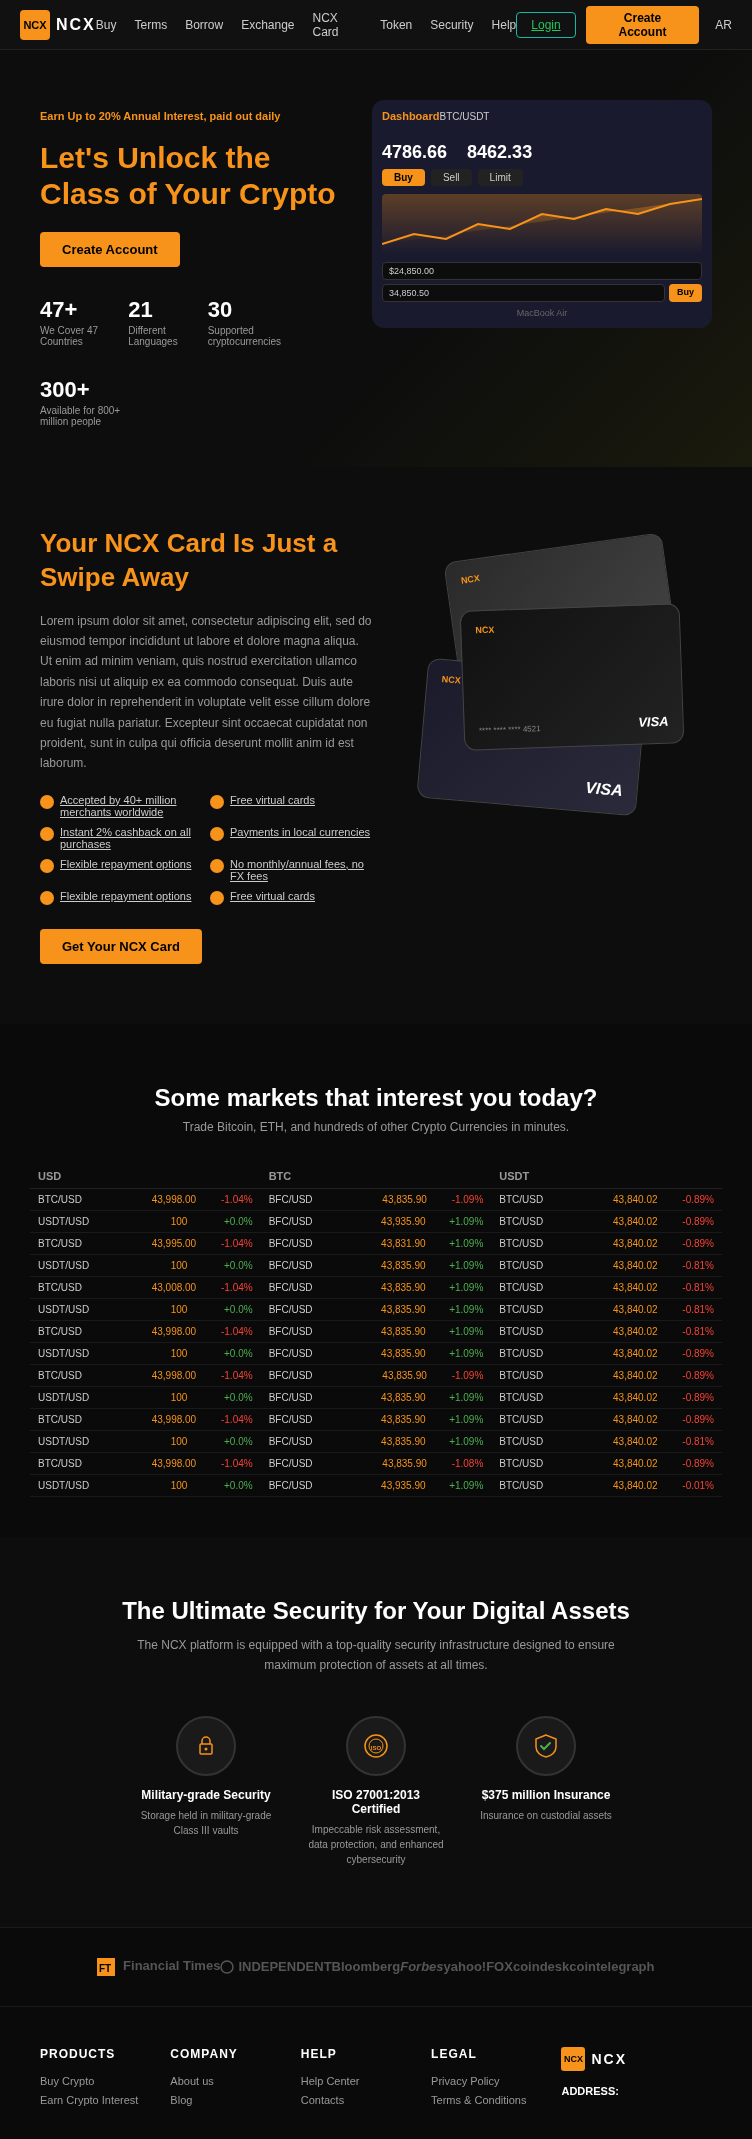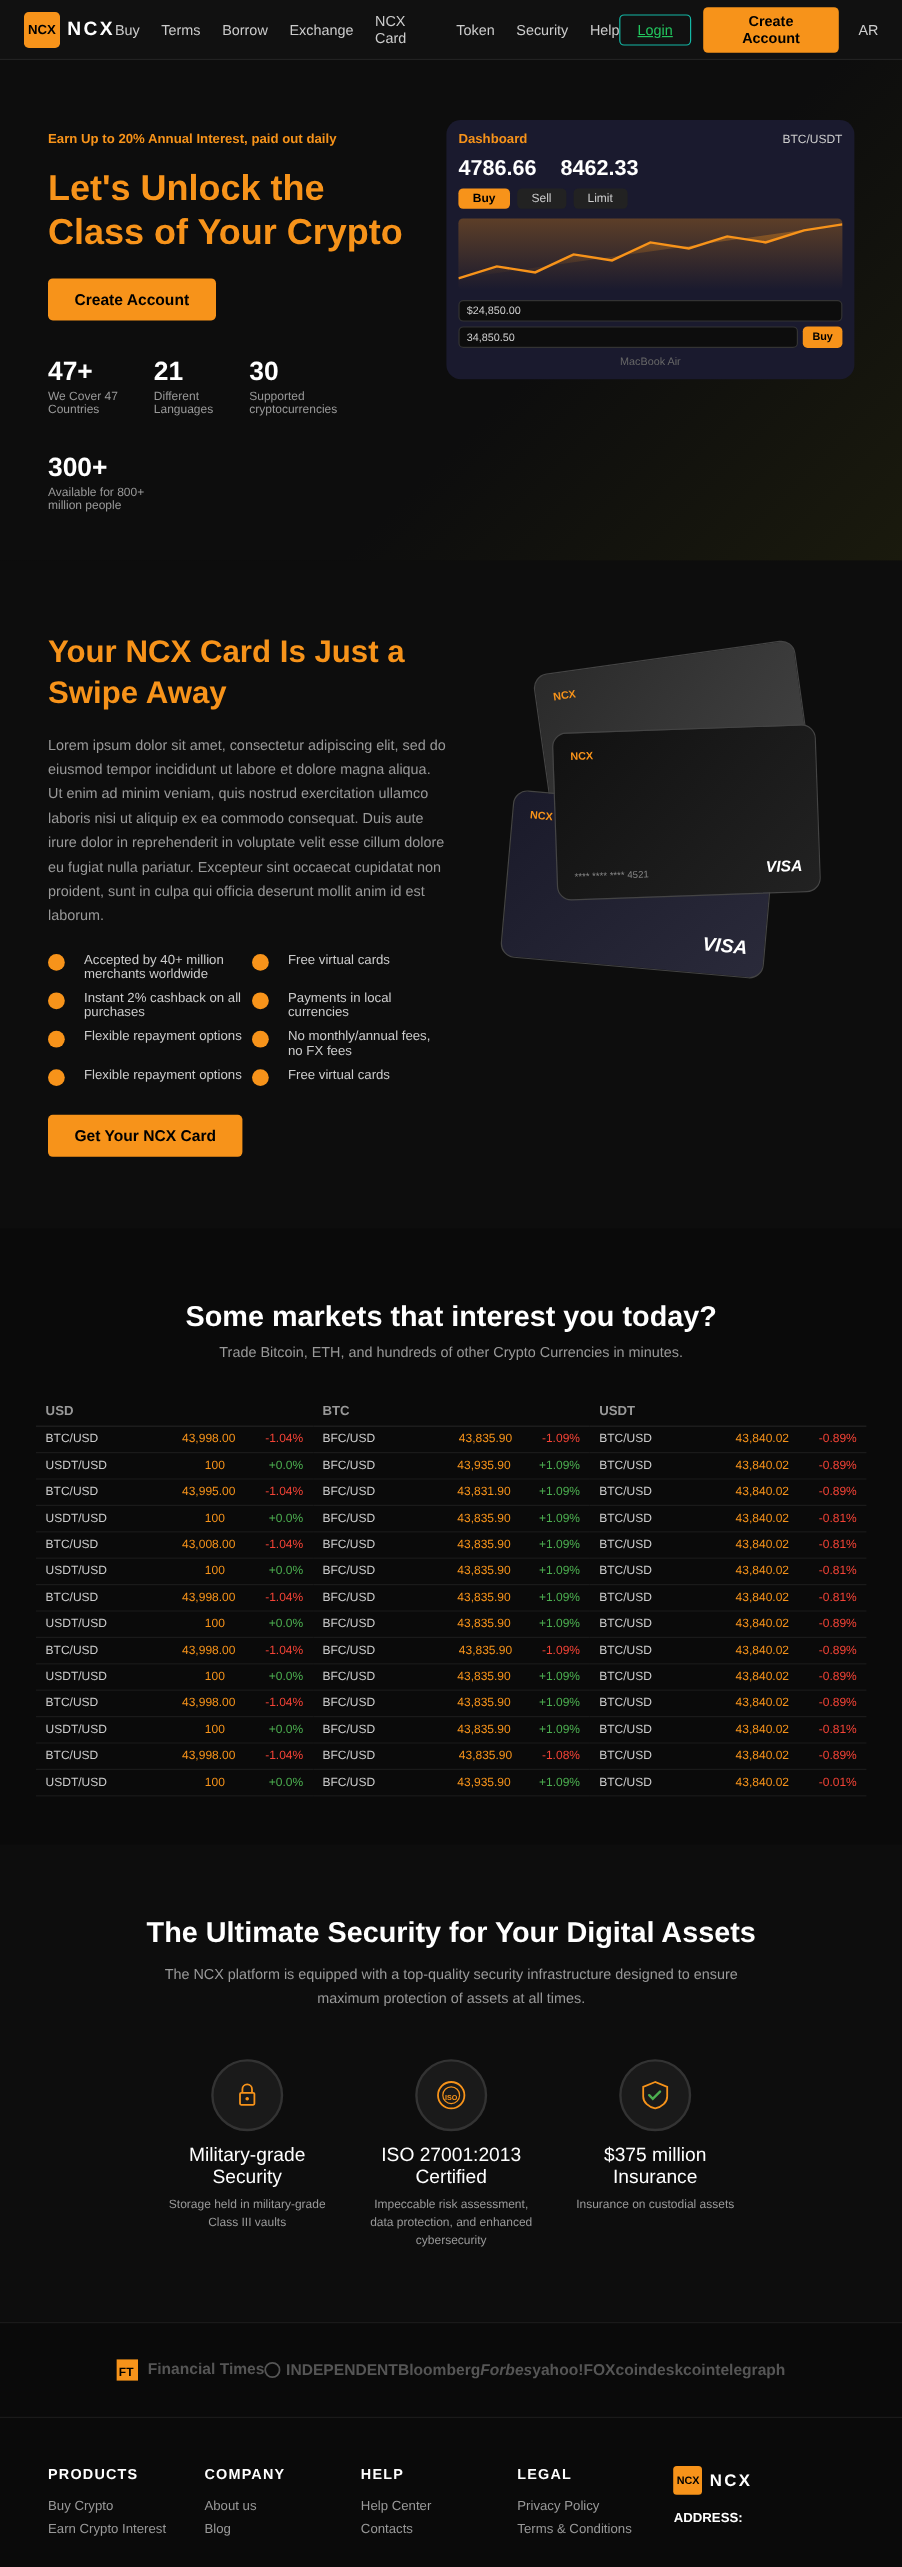--- a/index.html
+++ b/index.html
@@ -22,38 +22,38 @@
     .hero-content { max-width: 340px; }
     .hero-top-text { color: #ccc; font-size: 11px; margin-bottom: 18px; }
     .hero-top-text span { color: #f7931a; font-weight: 700; }
     .hero-title { font-size: 30px; font-weight: 700; line-height: 1.2; margin-bottom: 20px; }
     .hero-title span { color: #f7931a; }
     .btn-orange { background: #f7931a; border: none; color: #000; padding: 10px 22px; border-radius: 4px; cursor: pointer; font-size: 13px; font-weight: 700; display: inline-block; }
     .hero-stats { display: flex; gap: 30px; margin-top: 30px; flex-wrap: wrap; }
     .stat-item .stat-num { font-size: 22px; font-weight: 700; color: #fff; }
     .stat-item .stat-desc { font-size: 10px; color: #999; margin-top: 2px; }
     .dashboard-mock { background: #1a1a2e; border-radius: 12px; padding: 10px; width: 340px; margin-left: 20px; }
-    .dash-header { display: flex; justify-content: space-between; align-items: center; margin-bottom: 8px; }
+    .dash-header { display: flex; align-items: center; margin-bottom: 20px; }
     .dash-title { font-size: 11px; font-weight: 700; color: #f7931a; }
     .dash-pair { font-size: 10px; color: #ccc; }
     .dash-price { font-size: 18px; font-weight: 700; color: #fff; }
     .chart-area { height: 60px; background: linear-gradient(180deg, rgba(247,147,26,0.3) 0%, transparent 100%); border-radius: 4px; position: relative; margin: 8px 0; }
     .buy-sell { display: flex; gap: 6px; margin-bottom: 6px; }
     .tab-buy { background: #f7931a; color: #000; padding: 3px 12px; border-radius: 4px; font-size: 10px; font-weight: 700; cursor: pointer; }
     .tab-sell { background: #222; color: #ccc; padding: 3px 12px; border-radius: 4px; font-size: 10px; cursor: pointer; }
     .macbook-label { text-align: center; font-size: 9px; color: #666; margin-top: 6px; }
 
     
     .card-section { background: #0d0d0d; padding: 60px 40px; display: flex; gap: 40px; align-items: flex-start; }
     .card-content { flex: 1; }
     .card-title { font-size: 26px; font-weight: 700; line-height: 1.3; margin-bottom: 16px; }
     .card-title span { color: #f7931a; }
     .card-desc { color: #999; font-size: 12px; line-height: 1.7; margin-bottom: 20px; }
     .features-grid { display: grid; grid-template-columns: 1fr 1fr; gap: 8px; margin-bottom: 24px; }
-    .feature-item { display: flex; align-items: flex-start; gap: 16px; font-size: 11px; color: #ccc; }
+    .feature-item { display: flex; align-items: flex-start; gap: 6px; font-size: 11px; color: #ccc; text-decoration: underline; }
     .feature-dot { width: 14px; height: 14px; background: #f7931a; border-radius: 50%; flex-shrink: 0; margin-top: 1px; }
     .card-image-area { width: 300px; position: relative; min-height: 280px; }
     .visa-card { width: 220px; height: 140px; border-radius: 12px; background: linear-gradient(135deg, #1a1a1a, #333); border: 1px solid #444; position: absolute; display: flex; flex-direction: column; justify-content: space-between; padding: 14px; }
     .visa-card.card1 { top: 20px; left: 40px; transform: rotate(-8deg); }
     .visa-card.card2 { top: 100px; left: 0; transform: rotate(5deg); z-index: 2; }
     .visa-card.card3 { top: 60px; left: 20px; transform: rotate(-2deg); z-index: 3; }
     .visa-logo { font-style: italic; font-weight: 700; font-size: 16px; color: #fff; align-self: flex-end; }
 
     
     .markets-section { background: #0a0a0a; padding: 60px 30px 40px; }
@@ -69,21 +69,21 @@
     .change-neg { color: #f44336; }
     .change-pos { color: #4caf50; }
 
     
     .security-section { background: #0d0d0d; padding: 60px 64px; text-align: center; }
     .security-desc { color: #999; font-size: 12px; max-width: 480px; margin: 10px auto 40px; line-height: 1.7; }
     .security-cards { display: flex; justify-content: center; gap: 30px; flex-wrap: wrap; }
     .sec-card { width: 140px; text-align: center; }
     .sec-icon { width: 60px; height: 60px; margin: 0 auto 12px; display: flex; align-items: center; justify-content: center; border-radius: 50%; background: #1a1a1a; border: 2px solid #333; }
     .sec-icon svg { width: 30px; height: 30px; }
-    .sec-title { font-size: 16px; font-weight: 400; margin-bottom: 6px; }
+    .sec-title { font-size: 12px; font-weight: 700; margin-bottom: 6px; }
     .sec-desc { font-size: 10px; color: #999; line-height: 1.5; }
 
     
     .partners-section { background: #0a0a0a; padding: 30px 40px; display: flex; align-items: center; justify-content: center; flex-wrap: wrap; border-top: 1px solid #1a1a1a; border-bottom: 1px solid #1a1a1a; }
     .partner-logo { color: #555; font-size: 13px; font-weight: 700; }
 
     
     .footer { background: #0a0a0a; padding: 40px; }
     .footer-grid { display: grid; grid-template-columns: 1fr 1fr 1fr 1fr 1.5fr; gap: 30px; margin-bottom: 30px; }
     .footer-col-title { font-size: 12px; font-weight: 700; color: #fff; margin-bottom: 14px; text-transform: uppercase; letter-spacing: 1px; }

